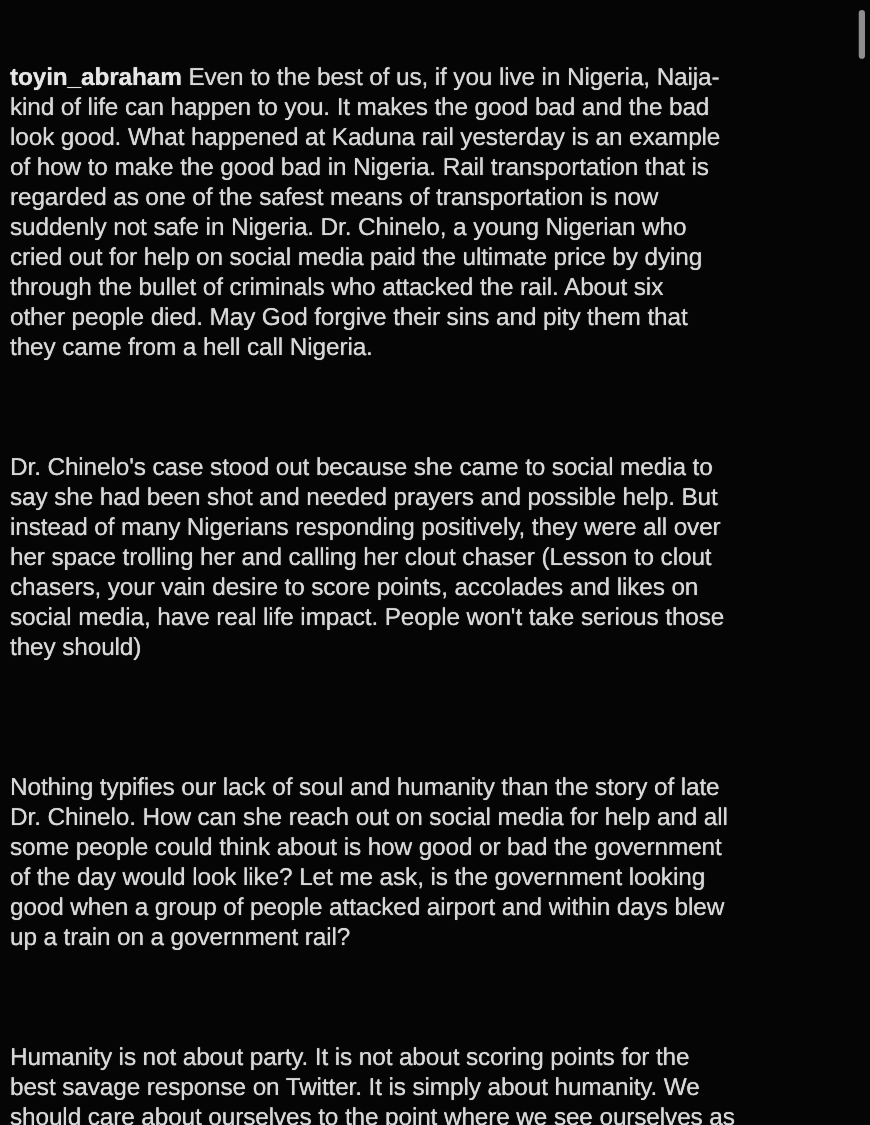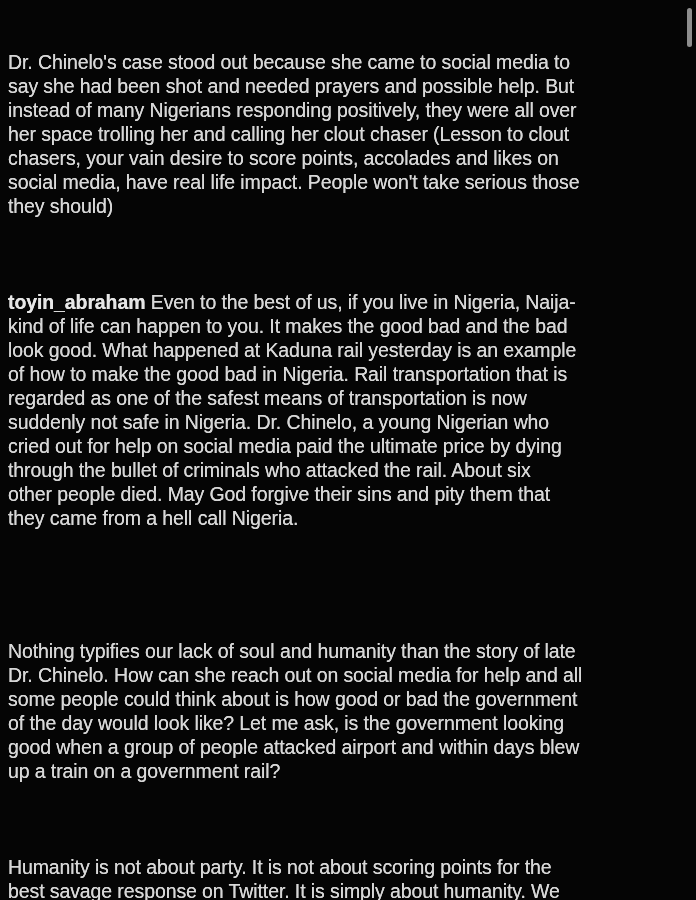--- a/index.html
+++ b/index.html
@@ -26,21 +26,21 @@
     letter-spacing: -0.1px;
     white-space: pre;
     text-shadow: 0 0 0.6px currentColor;
     filter: blur(0.35px);
   }
   .caption p {
     margin: 0;
     padding: 0;
   }
   .caption p.gap-before {
-    margin-top: 37px;
+    margin-top: 16px;
   }
   .username {
     font-weight: 700;
     color: #e6e6e6;
   }
   .scrollbar-thumb {
     position: absolute;
     top: 8px;
     right: 4px;
     width: 5px;
@@ -48,38 +48,38 @@
     background: #8e8e8e;
     border-radius: 3px;
   }
 </style>
 </head>
 <body>
 
 <div class="screen">
 
   <div class="caption">
-    <p>Dr. Chinelo's case stood out because she came to social media to
-say she had been shot and needed prayers and possible help. But
-instead of many Nigerians responding positively, they were all over
-her space trolling her and calling her clout chaser (Lesson to clout
-chasers, your vain desire to score points, accolades and likes on
-social media, have real life impact. People won't take serious those
-they should)</p>
-
     <p><span class="username">toyin_abraham</span><span> Even to the best of us, if you live in Nigeria, Naija-
 kind of life can happen to you. It makes the good bad and the bad
 look good. What happened at Kaduna rail yesterday is an example
 of how to make the good bad in Nigeria. Rail transportation that is
 regarded as one of the safest means of transportation is now
 suddenly not safe in Nigeria. Dr. Chinelo, a young Nigerian who
 cried out for help on social media paid the ultimate price by dying
 through the bullet of criminals who attacked the rail. About six
 other people died. May God forgive their sins and pity them that
 they came from a hell call Nigeria.</span></p>
+
+    <p>Dr. Chinelo's case stood out because she came to social media to
+say she had been shot and needed prayers and possible help. But
+instead of many Nigerians responding positively, they were all over
+her space trolling her and calling her clout chaser (Lesson to clout
+chasers, your vain desire to score points, accolades and likes on
+social media, have real life impact. People won't take serious those
+they should)</p>
 
     <p class="gap-before">Nothing typifies our lack of soul and humanity than the story of late
 Dr. Chinelo. How can she reach out on social media for help and all
 some people could think about is how good or bad the government
 of the day would look like? Let me ask, is the government looking
 good when a group of people attacked airport and within days blew
 up a train on a government rail?</p>
 
     <p>Humanity is not about party. It is not about scoring points for the
 best savage response on Twitter. It is simply about humanity. We

